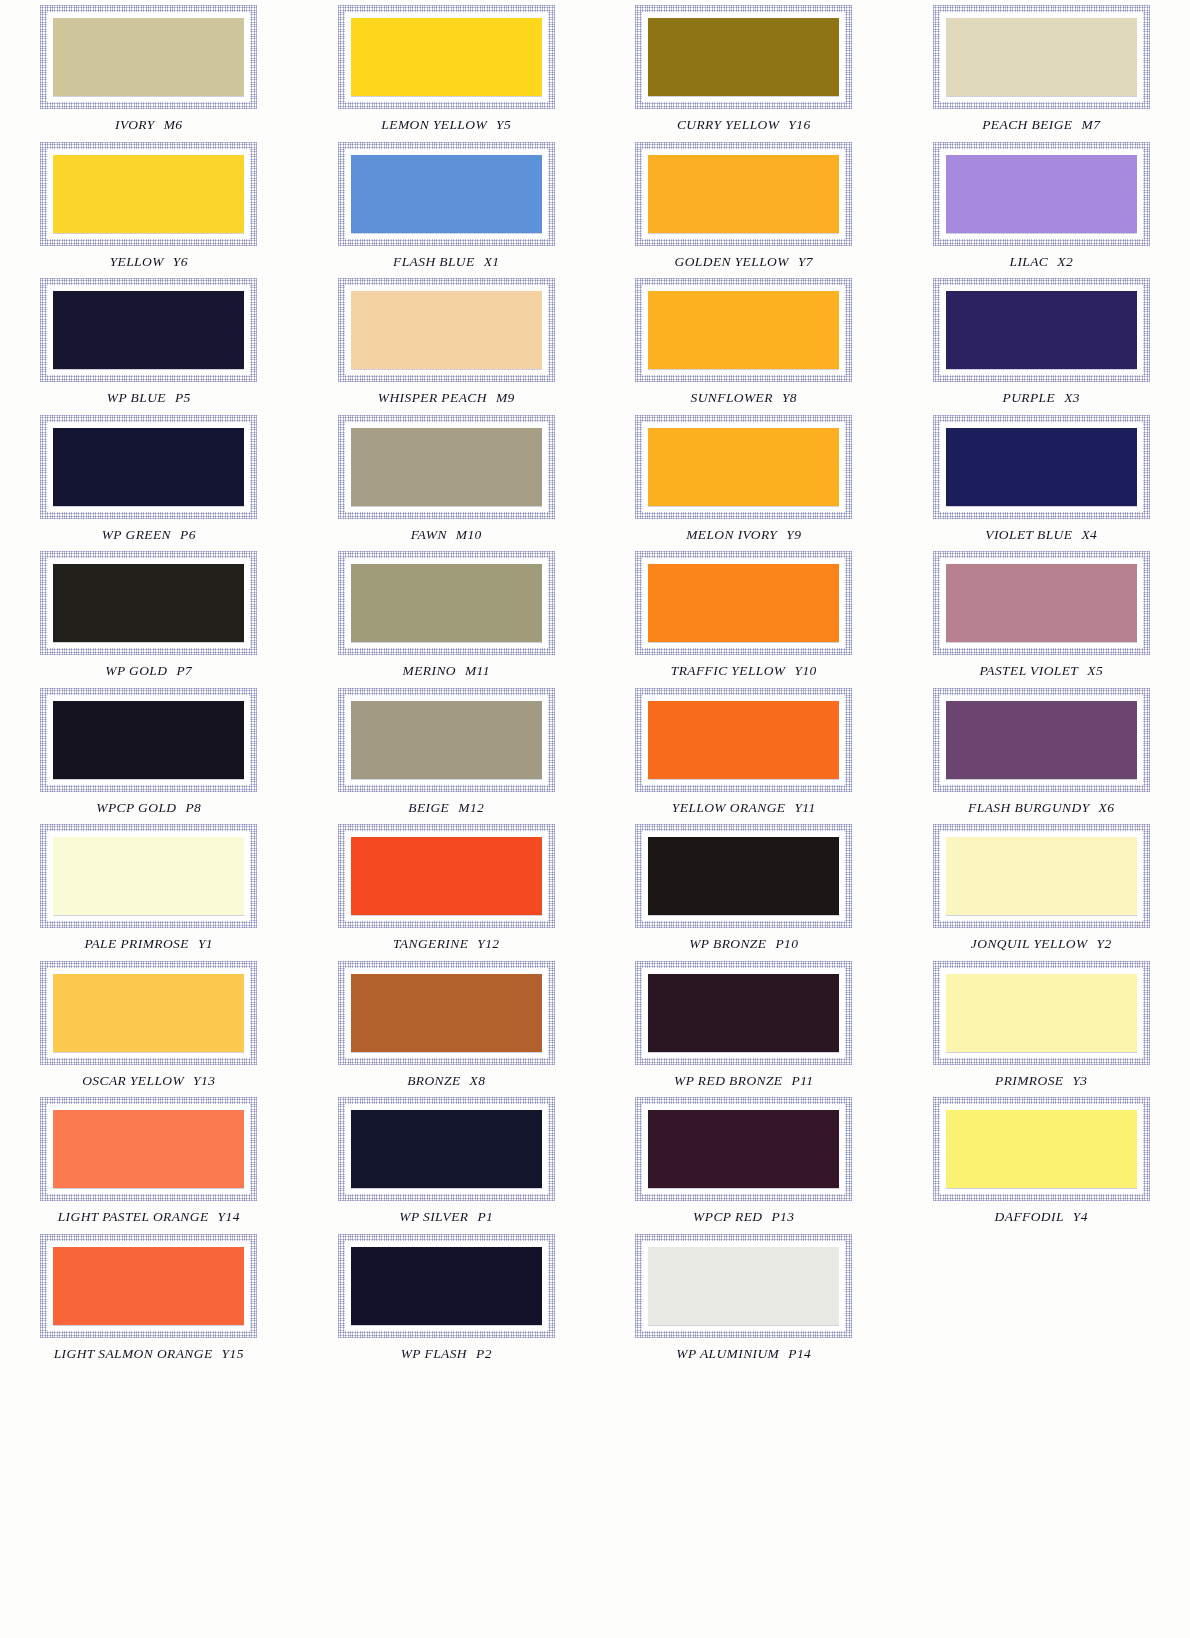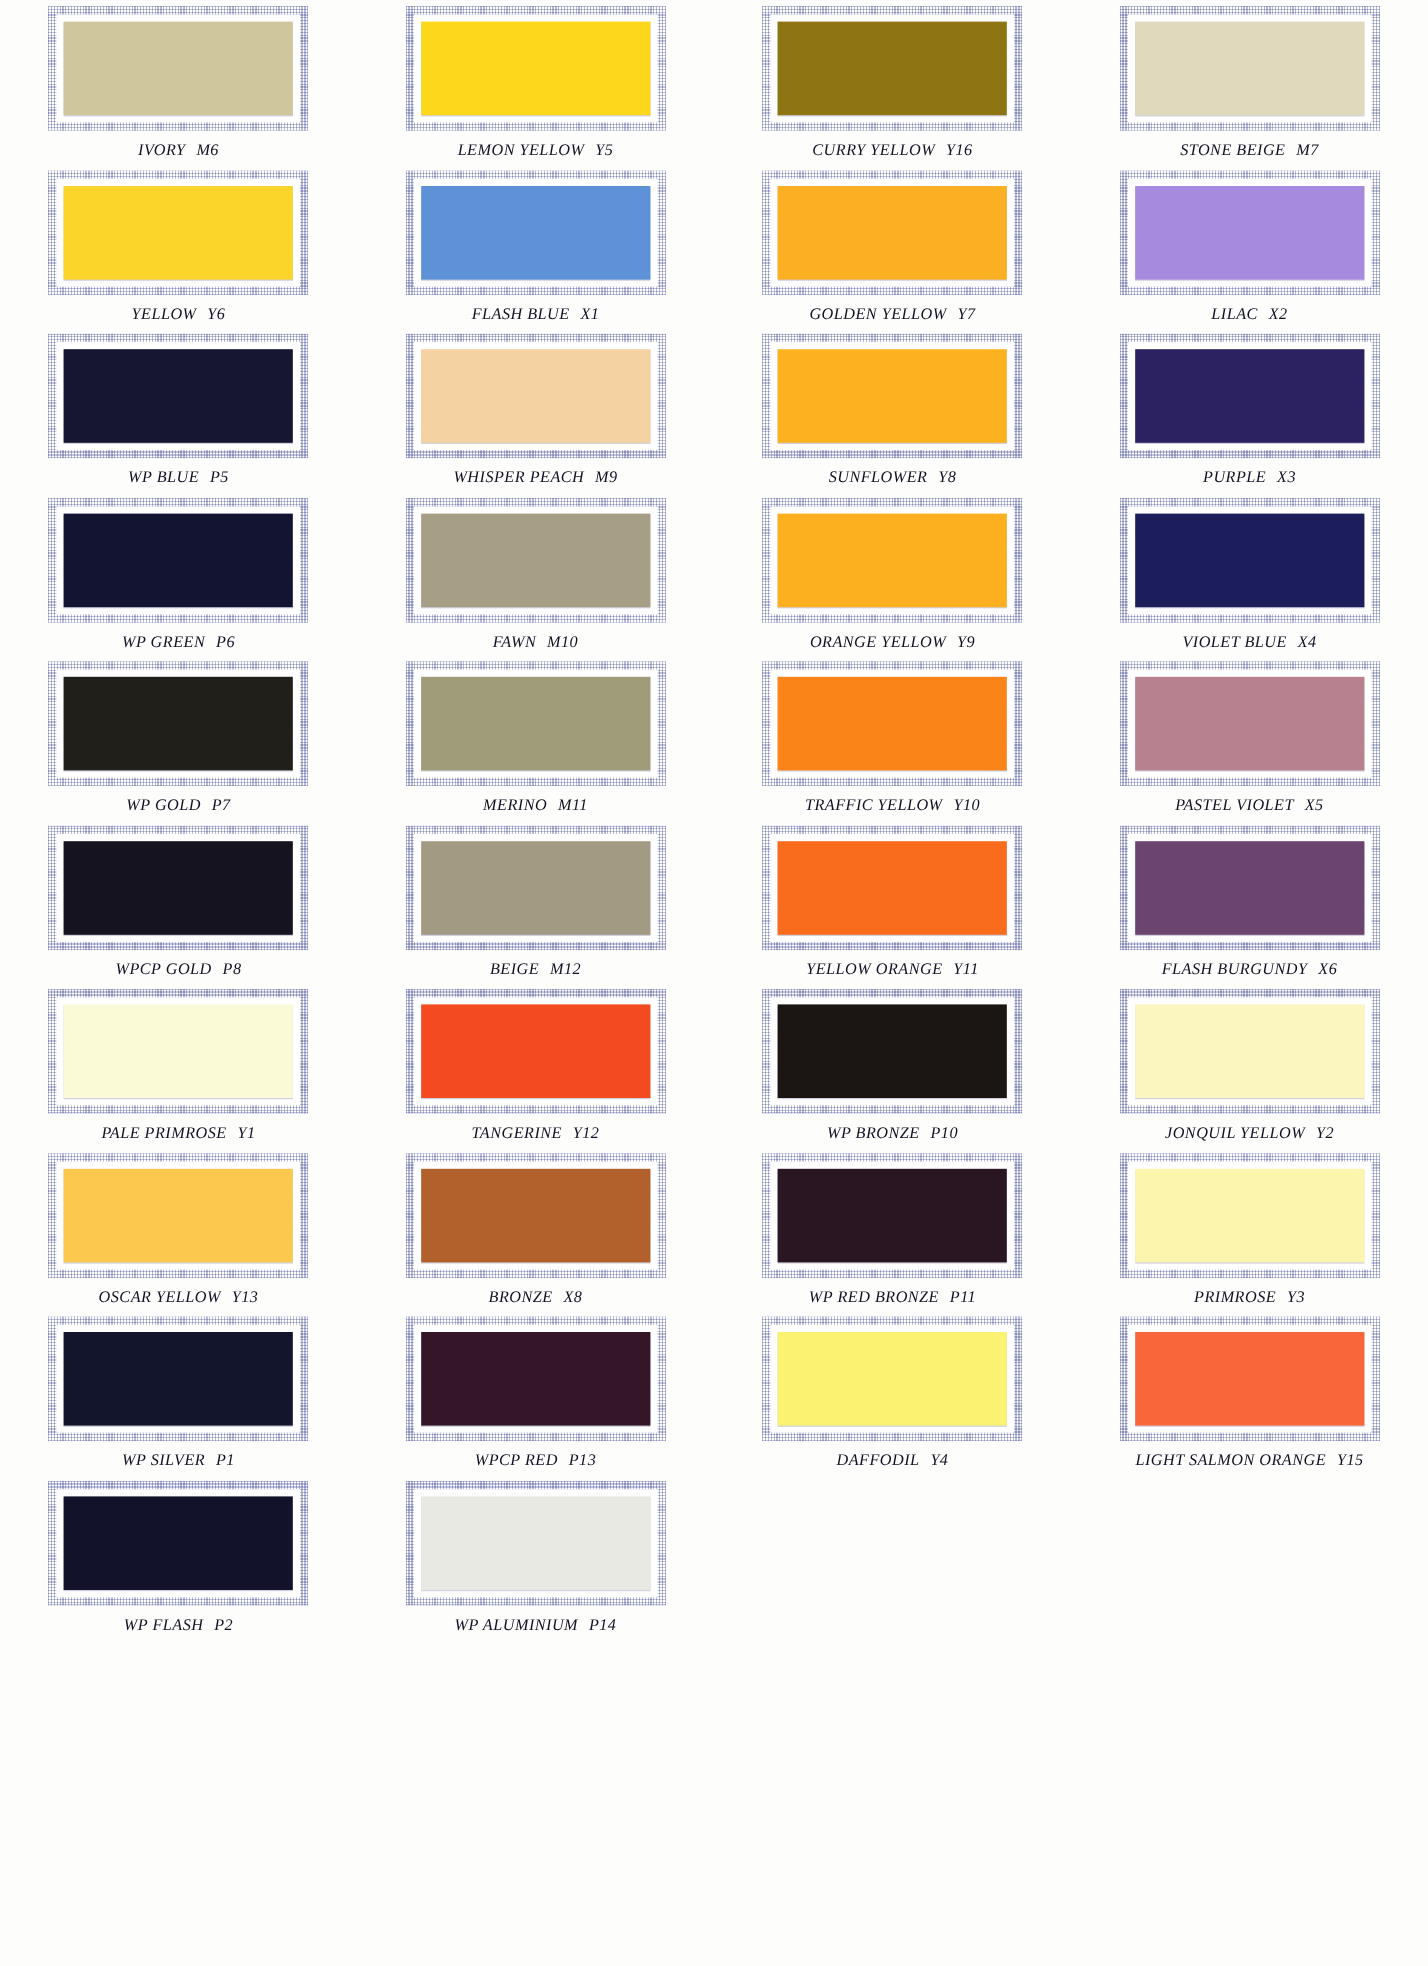--- a/index.html
+++ b/index.html
@@ -115,21 +115,21 @@
       <div class="cell">
         <div class="frame">
           <div class="chip" style="background: rgb(142, 116, 19);"></div>
         </div>
         <div class="label"><span class="name">CURRY YELLOW</span><span class="code">Y16</span></div>
       </div>
       <div class="cell">
         <div class="frame">
           <div class="chip" style="background: rgb(224, 217, 188);"></div>
         </div>
-        <div class="label"><span class="name">STONE BEIGE</span><span class="code">M7</span></div>
+        <div class="label"><span class="name">PEACH BEIGE</span><span class="code">M7</span></div>
       </div>
       <div class="cell">
         <div class="frame">
           <div class="chip" style="background: rgb(252, 213, 42);"></div>
         </div>
         <div class="label"><span class="name">YELLOW</span><span class="code">Y6</span></div>
       </div>
       <div class="cell">
         <div class="frame">
           <div class="chip" style="background: rgb(94, 146, 216);"></div>
@@ -181,21 +181,21 @@
       <div class="cell">
         <div class="frame">
           <div class="chip" style="background: rgb(167, 158, 134);"></div>
         </div>
         <div class="label"><span class="name">FAWN</span><span class="code">M10</span></div>
       </div>
       <div class="cell">
         <div class="frame">
           <div class="chip" style="background: rgb(252, 176, 31);"></div>
         </div>
-        <div class="label"><span class="name">ORANGE YELLOW</span><span class="code">Y9</span></div>
+        <div class="label"><span class="name">MELON IVORY</span><span class="code">Y9</span></div>
       </div>
       <div class="cell">
         <div class="frame">
           <div class="chip" style="background: rgb(28, 30, 92);"></div>
         </div>
         <div class="label"><span class="name">VIOLET BLUE</span><span class="code">X4</span></div>
       </div>
       <div class="cell">
         <div class="frame">
           <div class="chip" style="background: rgb(33, 31, 26);"></div>
@@ -284,20 +284,26 @@
         <div class="frame">
           <div class="chip" style="background: rgb(42, 21, 34);"></div>
         </div>
         <div class="label"><span class="name">WP RED BRONZE</span><span class="code">P11</span></div>
       </div>
       <div class="cell">
         <div class="frame">
           <div class="chip" style="background: rgb(251, 245, 174);"></div>
         </div>
         <div class="label"><span class="name">PRIMROSE</span><span class="code">Y3</span></div>
+      </div>
+      <div class="cell">
+        <div class="frame">
+          <div class="chip" style="background: rgb(251, 123, 78);"></div>
+        </div>
+        <div class="label"><span class="name">LIGHT PASTEL ORANGE</span><span class="code">Y14</span></div>
       </div>
       <div class="cell">
         <div class="frame">
           <div class="chip" style="background: rgb(19, 21, 44);"></div>
         </div>
         <div class="label"><span class="name">WP SILVER</span><span class="code">P1</span></div>
       </div>
       <div class="cell">
         <div class="frame">
           <div class="chip" style="background: rgb(52, 22, 40);"></div>

